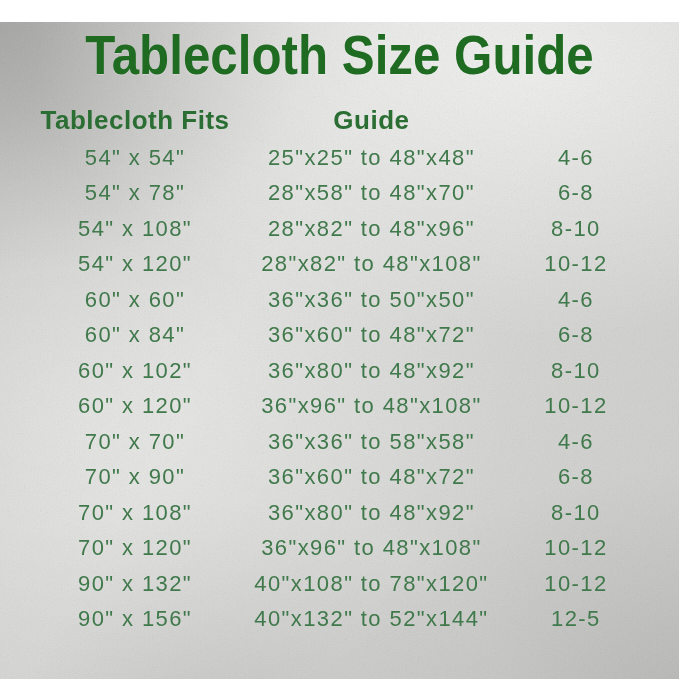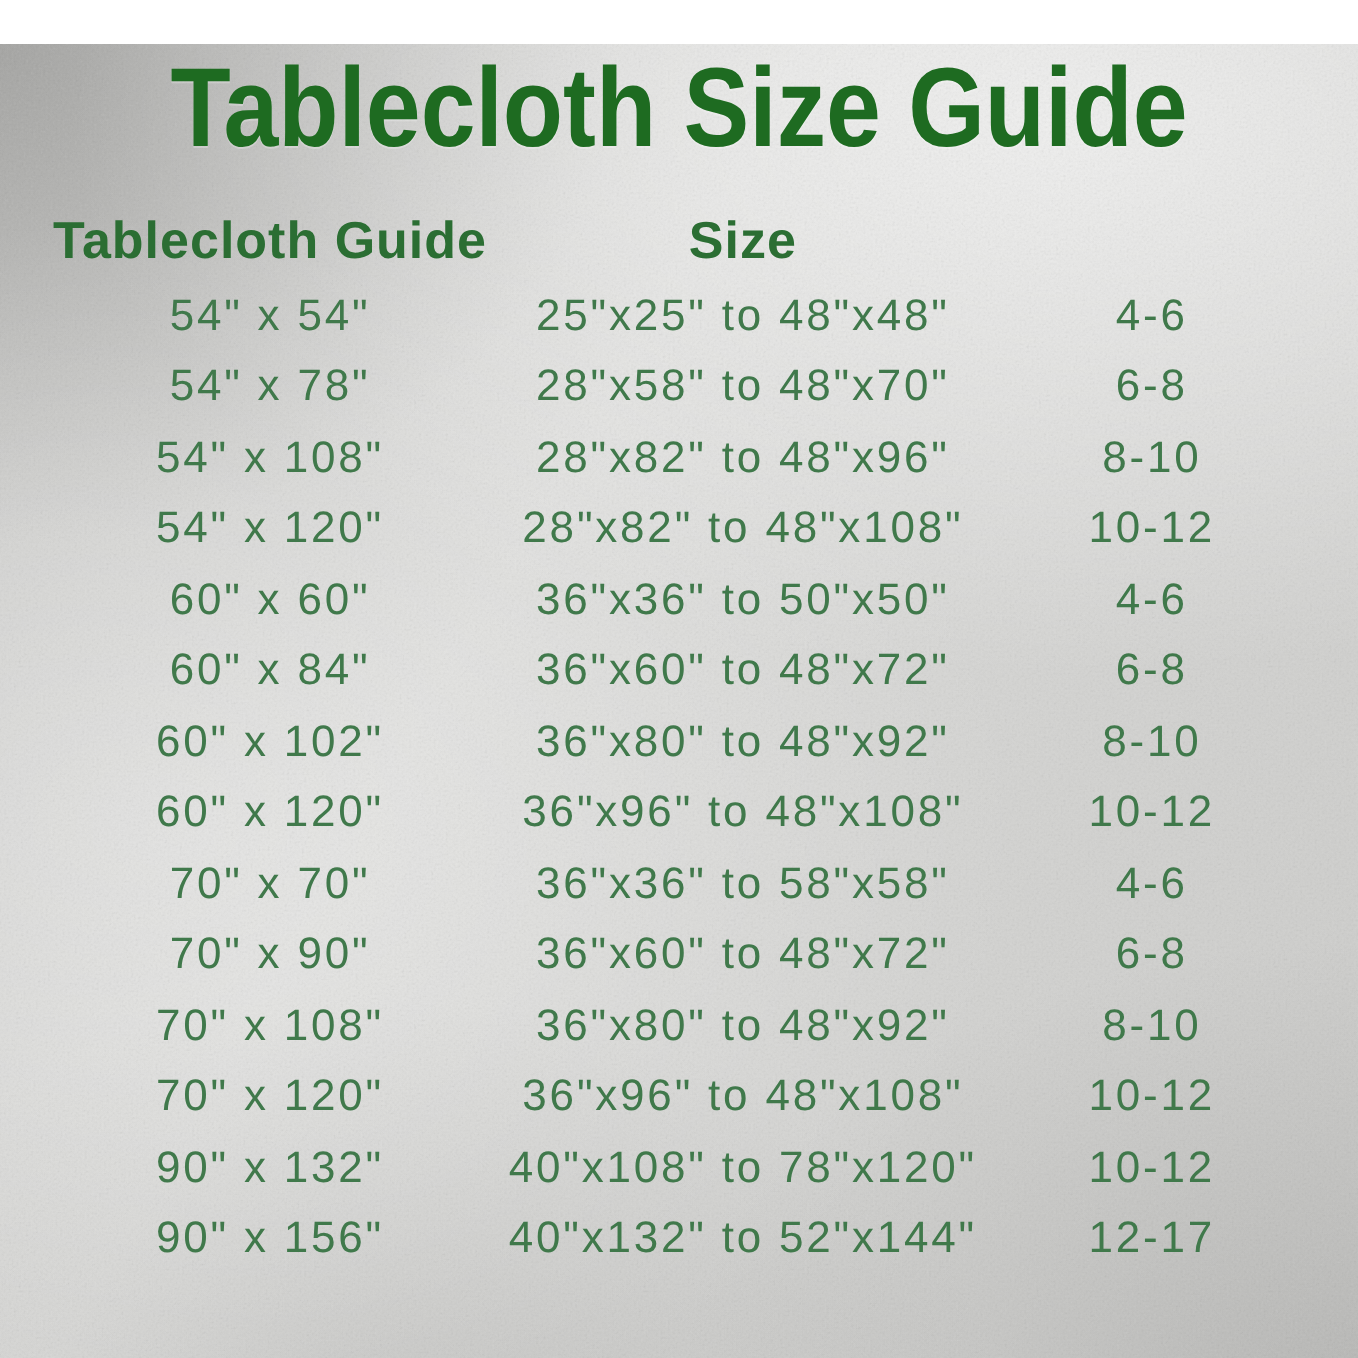--- a/index.html
+++ b/index.html
@@ -91,22 +91,22 @@
       <feColorMatrix type="saturate" values="0"></feColorMatrix>
     </filter>
     <rect width="100%" height="100%" filter="url(#grain)"></rect>
   </svg>
 
   <h1 class="title">Tablecloth Size Guide</h1>
 
   <div class="table-wrap">
 
     <div class="grid header-row">
-      <div class="hdr">Tablecloth Guide</div>
-      <div class="hdr">Size</div>
+      <div class="hdr">Tablecloth Fits</div>
+      <div class="hdr">Guide</div>
     </div>
 
     <div id="table-body">
   <div class="grid body-row">
     <div class="cell">54" x 54"</div>
     <div class="cell">25"x25" to 48"x48"</div>
     <div class="cell">4-6</div>
   </div>
 
   <div class="grid body-row">
@@ -177,18 +177,18 @@
 
   <div class="grid body-row">
     <div class="cell">90" x 132"</div>
     <div class="cell">40"x108" to 78"x120"</div>
     <div class="cell">10-12</div>
   </div>
 
   <div class="grid body-row">
     <div class="cell">90" x 156"</div>
     <div class="cell">40"x132" to 52"x144"</div>
-    <div class="cell">12-17</div>
+    <div class="cell">12-5</div>
   </div>
 </div>
 
   </div>
 </div>
 
 </body></html>

